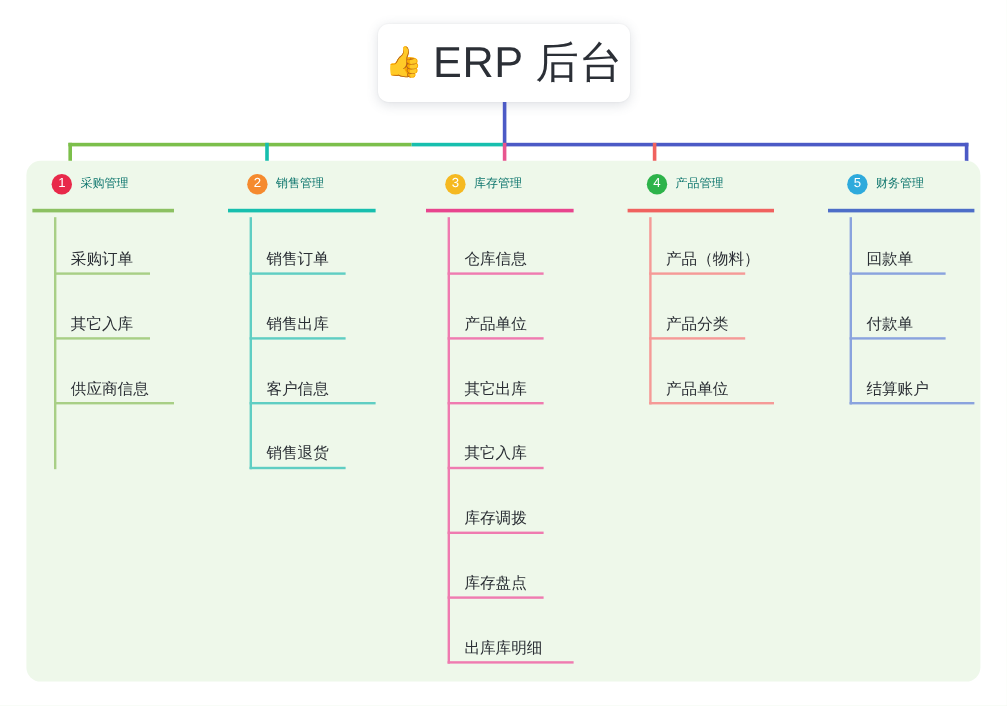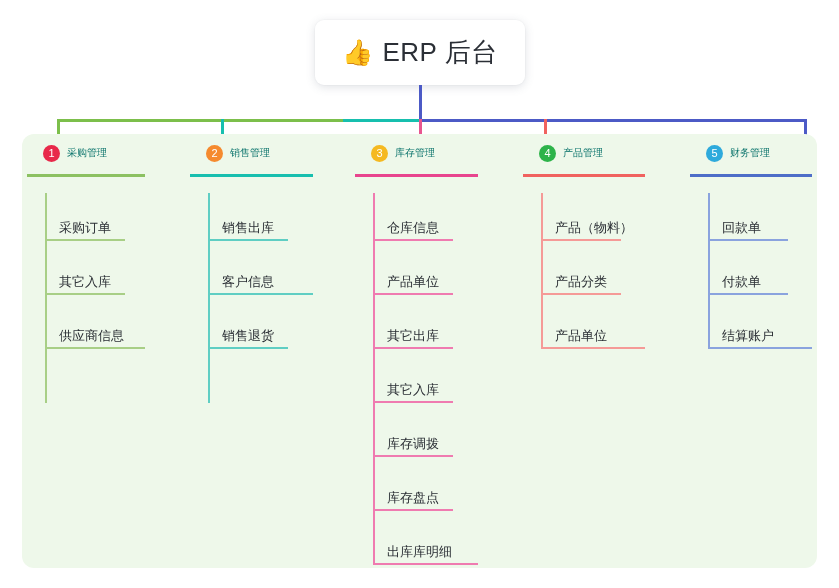--- a/index.html
+++ b/index.html
@@ -15,21 +15,21 @@
   
   .root-node{
     position:absolute;left:315px;top:20px;width:210px;height:65px;
     background:#ffffff;border-radius:9px;
     box-shadow:0 2px 10px rgba(80,90,110,.18),0 0 0 1px rgba(0,0,0,.015);
     display:flex;align-items:center;justify-content:center;gap:9px;
     box-sizing:border-box;
   }
   .root-emoji{font-size:25px;line-height:1;}
   .root-title{
-    font-size:26px;color:#2b2f36;letter-spacing:.5px;white-space:nowrap;
+    font-size:36px;color:#2b2f36;letter-spacing:.5px;white-space:nowrap;
   }
 
   
   .stem{position:absolute;width:3px;background:#4c5ac6;}
   .hbar{position:absolute;height:3px;}
   .drop{position:absolute;width:3px;}
 
   
   .panel{
     position:absolute;left:22px;top:134px;width:795px;height:434px;
@@ -43,21 +43,21 @@
     box-sizing:border-box;
   }
   .badge{
     width:17px;height:17px;border-radius:50%;
     color:#fff;font-size:11px;line-height:17px;text-align:center;
     flex:0 0 auto;font-family:"Liberation Sans",sans-serif;
   }
   .col-title{font-size:10px;color:#0f766e;white-space:nowrap;font-family:Liberation Serif, serif;}
   .head-rule{height:3px;margin-top:8px;}
 
-  .items{position:relative;margin-top:16px;}
+  .items{position:relative;margin-top:4px;}
   .spine{position:absolute;left:18px;top:0;width:2px;}
   .item{
     position:relative;height:54px;
   }
   .item-label{
     position:absolute;left:32px;bottom:10px;
     font-size:13px;color:#2a2e34;white-space:nowrap;
   }
   .item-rule{
     position:absolute;left:18px;bottom:6px;height:2px;
@@ -112,20 +112,24 @@
       </div>
       <div class="col" style="left: 190px; width: 163px;">
         <div class="col-head">
           <span class="badge" style="background: rgb(245, 138, 46);">2</span>
           <span class="col-title">销售管理</span>
         </div>
         <div class="head-rule" style="width: 123px; background: rgb(23, 191, 174);"></div>
         <div class="items" style="height: 216px;">
           <div class="spine" style="height: 210px; background: rgb(95, 206, 195);"></div>
           <div class="item">
+            <span class="item-label">销售订单</span>
+            <div class="item-rule" style="background: rgb(95, 206, 195); width: 80px;"></div>
+          </div>
+          <div class="item">
             <span class="item-label">销售出库</span>
             <div class="item-rule" style="background: rgb(95, 206, 195); width: 80px;"></div>
           </div>
           <div class="item">
             <span class="item-label">客户信息</span>
             <div class="item-rule" style="background: rgb(95, 206, 195); width: 105px;"></div>
           </div>
           <div class="item">
             <span class="item-label">销售退货</span>
             <div class="item-rule" style="background: rgb(95, 206, 195); width: 80px;"></div>

